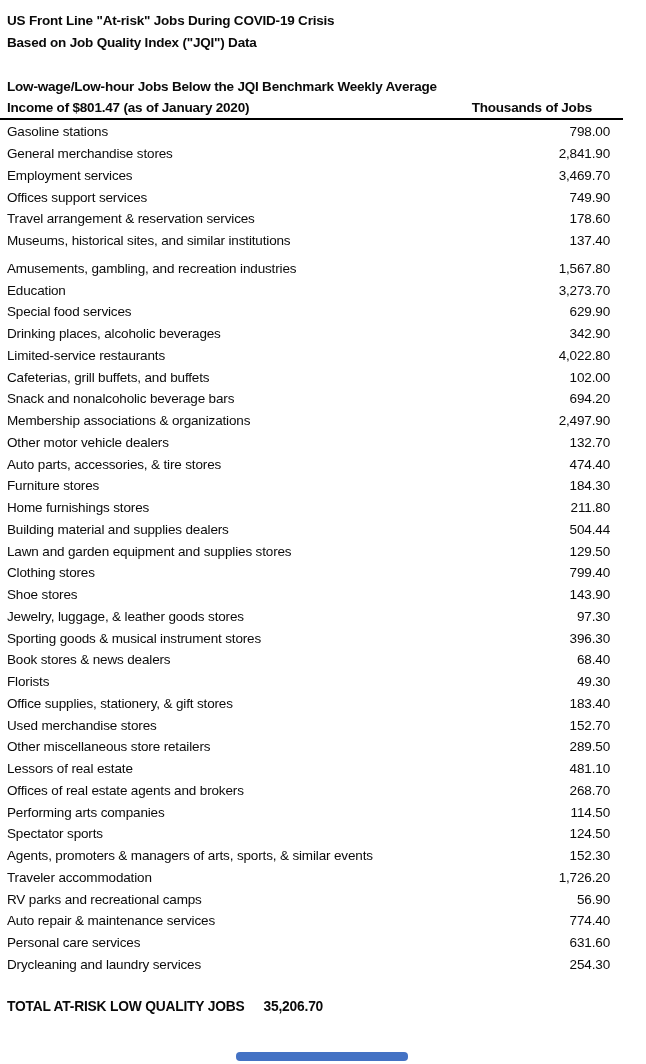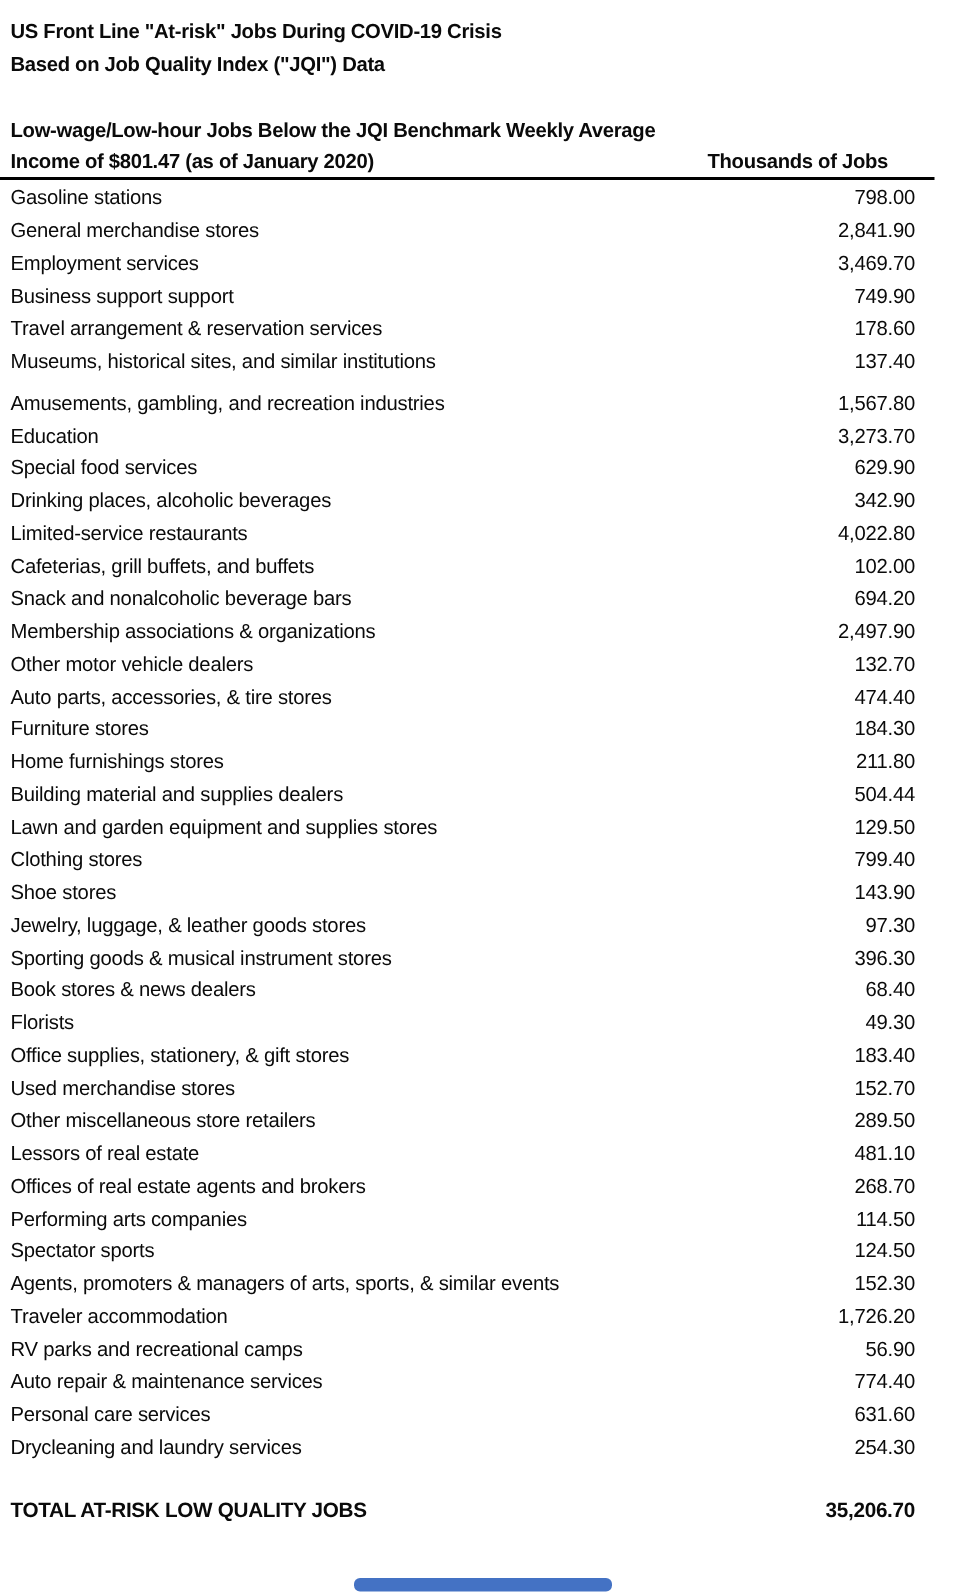--- a/index.html
+++ b/index.html
@@ -31,24 +31,24 @@
   .rows { padding-top: 1px; }
   .row {
     display: flex; justify-content: space-between; align-items: center;
     height: 21.75px;
     padding-left: 7px; padding-right: 36px;
     font-size: 13.5px; letter-spacing: -0.15px; white-space: nowrap; gap: 16px;
   }
   .row.gap-before { margin-top: 6px; }
   .row .val { text-align: right; }
   .total-row {
-    display: flex; justify-content: space-between; align-items: center;
+    display: flex; justify-content: flex-start; align-items: center;
     margin-top: 20px; height: 22px;
     padding-left: 7px; padding-right: 36px;
-    font-weight: bold; font-size: 13.8px; letter-spacing: -0.2px; white-space: nowrap;
+    font-weight: bold; font-size: 13.8px; letter-spacing: -0.2px; white-space: nowrap; gap: 19px;
   }
   .scroll-bar {
     position: absolute; left: 236px; top: 1052px;
     width: 172px; height: 9px; border-radius: 4px;
     background: #4472c4;
   }
 </style>
 </head>
 <body>
 
@@ -75,21 +75,21 @@
       </div>
       <div class="row">
         <span>General merchandise stores</span>
         <span class="val">2,841.90</span>
       </div>
       <div class="row">
         <span>Employment services</span>
         <span class="val">3,469.70</span>
       </div>
       <div class="row">
-        <span>Business support support</span>
+        <span>Offices support services</span>
         <span class="val">749.90</span>
       </div>
       <div class="row">
         <span>Travel arrangement &amp; reservation services</span>
         <span class="val">178.60</span>
       </div>
       <div class="row">
         <span>Museums, historical sites, and similar institutions</span>
         <span class="val">137.40</span>
       </div>

